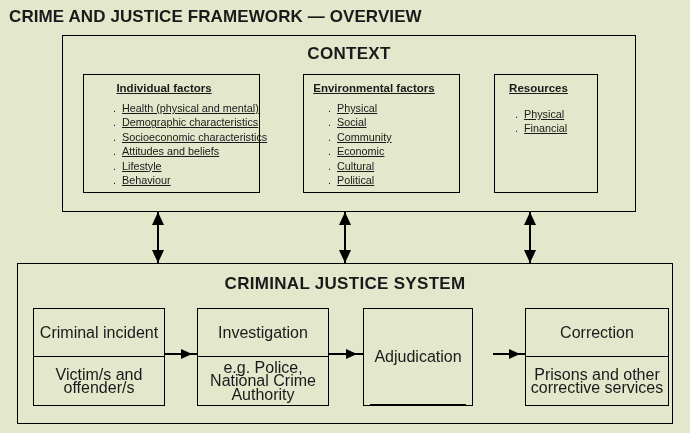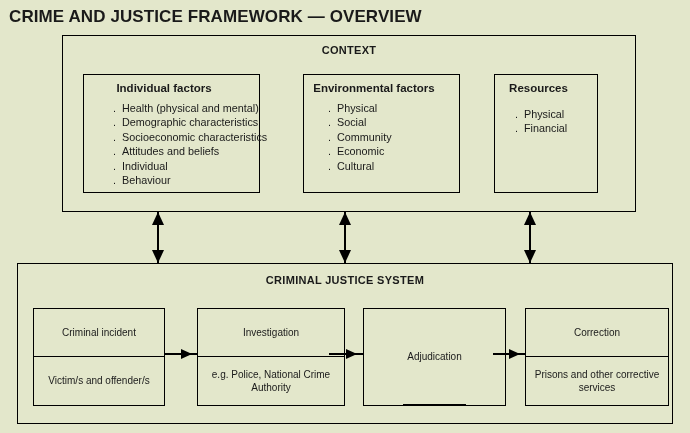--- a/index.html
+++ b/index.html
@@ -36,21 +36,21 @@
   
   .frame {
     position: absolute;
     border: 1.6px solid #000;
     box-sizing: border-box;
     background: transparent;
   }
 
   .section-label {
     position: absolute;
-    font-size: 11px;
+    font-size: 17px;
     font-weight: bold;
     letter-spacing: 0.3px;
     white-space: nowrap;
     text-align: center;
   }
 
   
   #context-box {
     left: 62px;
     top: 35px;
@@ -64,20 +64,21 @@
   }
 
   
   .context-card {
     position: absolute;
     border: 1.4px solid #000;
     box-sizing: border-box;
     top: 74px;
     height: 119px;
     padding: 7px 15px 0 0;
+    text-decoration: underline;
   }
   #card-individual  { left: 83px;  width: 177px; }
   #card-environment { left: 303px; width: 157px; }
   #card-resources   { left: 494px; width: 104px; }
 
   .card-title {
     font-size: 11.5px;
     font-weight: bold;
     text-align: center;
     margin: 0 0 7px 0;
@@ -121,31 +122,31 @@
   .stage-card {
     position: absolute;
     border: 1.5px solid #000;
     box-sizing: border-box;
     top: 308px;
     height: 98px;
     display: flex;
     flex-direction: column;
   }
   #stage-0 { left: 33px;  width: 132px; }
-  #stage-1 { left: 197px; width: 148px; }
-  #stage-2 { left: 363px; width: 143px; align-items: center; }
+  #stage-1 { left: 197px; width: 132px; }
+  #stage-2 { left: 363px; width: 110px; align-items: center; }
   #stage-3 { left: 525px; width: 144px; }
 
   .stage-top, .stage-bottom {
     flex: 1 1 50%;
     display: flex;
     align-items: center;
     justify-content: center;
     text-align: center;
-    font-size: 10px;
+    font-size: 16px;
     line-height: 13.5px;
     padding: 0 4px;
     box-sizing: border-box;
   }
   .stage-top { border-bottom: 1.5px solid #000; }
 
   
   .flow-arrow {
     position: absolute;
     top: 349px;
@@ -223,33 +224,34 @@
   <div class="frame" id="context-box"></div>
   <div class="section-label" id="context-label">CONTEXT</div>
 
   <div class="context-card" id="card-individual">
     <div class="card-title">Individual factors</div>
     <ul class="bullet-list" id="list-individual">
       <li><span class="dot">.</span><span>Health (physical and mental)</span></li>
       <li><span class="dot">.</span><span>Demographic characteristics</span></li>
       <li><span class="dot">.</span><span>Socioeconomic characteristics</span></li>
       <li><span class="dot">.</span><span>Attitudes and beliefs</span></li>
-      <li><span class="dot">.</span><span>Individual</span></li>
+      <li><span class="dot">.</span><span>Lifestyle</span></li>
       <li><span class="dot">.</span><span>Behaviour</span></li>
     </ul>
   </div>
 
   <div class="context-card" id="card-environment">
     <div class="card-title">Environmental factors</div>
     <ul class="bullet-list" id="list-environment">
       <li><span class="dot">.</span><span>Physical</span></li>
       <li><span class="dot">.</span><span>Social</span></li>
       <li><span class="dot">.</span><span>Community</span></li>
       <li><span class="dot">.</span><span>Economic</span></li>
       <li><span class="dot">.</span><span>Cultural</span></li>
+      <li><span class="dot">.</span><span>Political</span></li>
     </ul>
   </div>
 
   <div class="context-card" id="card-resources">
     <div class="card-title">Resources</div>
     <ul class="bullet-list" id="list-resources">
       <li><span class="dot">.</span><span>Physical</span></li>
       <li><span class="dot">.</span><span>Financial</span></li>
     </ul>
   </div>

